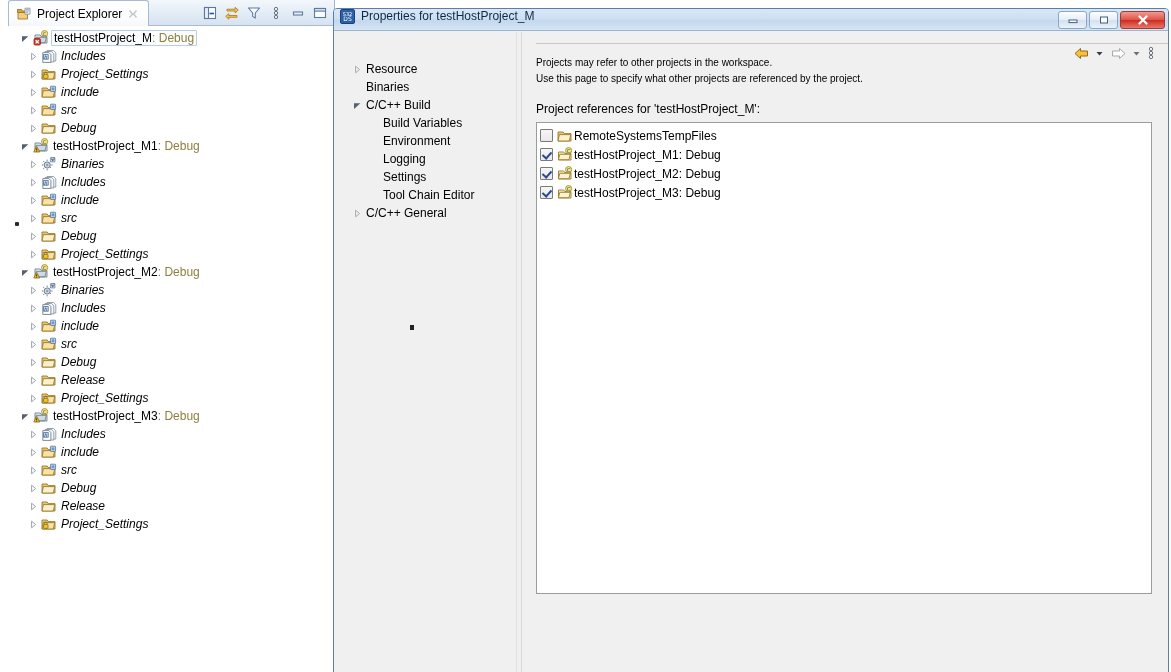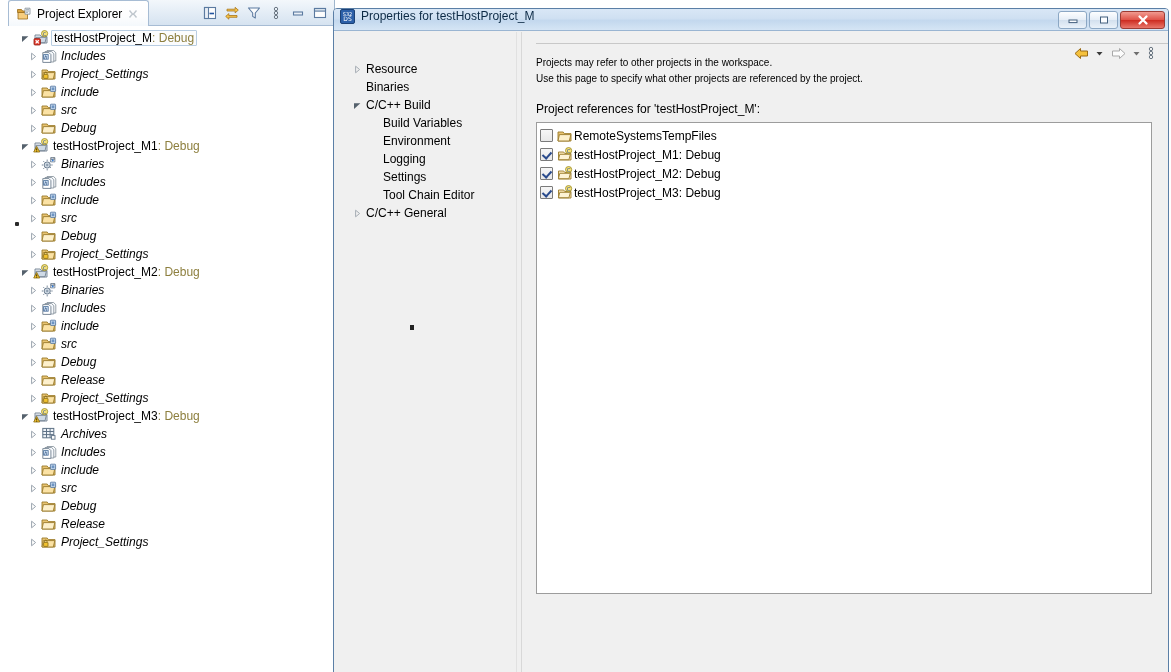--- a/index.html
+++ b/index.html
@@ -503,31 +503,20 @@
           <span class="ticon"><svg width="16" height="16" viewBox="0 0 16 16">
               <path d="M2 5h5.2l1.1 1.5H14V13H2z" fill="#e9eef4" stroke="#6f7f90" stroke-width=".9"></path>
               <path d="M3.2 7.3h10.2l-1.4 5.4H2z" fill="#cfdae6" stroke="#6f7f90" stroke-width=".9"></path>
               <circle cx="11.6" cy="3.6" r="3.1" fill="#f6e27a" stroke="#9a8a22" stroke-width=".8"></circle>
               <text x="11.6" y="5.5" font-size="5" text-anchor="middle" fill="#2a4b8d" font-family="DejaVu Sans, sans-serif">C</text>
               <path d="M3.7 8.4l3 5.6h-6z" fill="#f2c230" stroke="#8a6c10" stroke-width=".8" stroke-linejoin="round"></path>
               <path d="M3.7 10.4v1.8" stroke="#3a2c00" stroke-width="1"></path>
               <circle cx="3.7" cy="13.1" r=".6" fill="#3a2c00"></circle>
             </svg></span>
           <span class="tlabel-wrap"><span class="tlabel">testHostProject_M3</span><span class="tlabel cfg">: Debug</span></span>
-        </div>
-        <div class="trow ind1">
-          <span class="twist"><svg width="11" height="11" viewBox="0 0 11 11">
-              <path d="M3.6 2.2l4 3.3-4 3.3z" fill="none" stroke="#9aa4ae" stroke-width="1"></path>
-            </svg></span>
-          <span class="ticon"><svg width="16" height="16" viewBox="0 0 16 16">
-              <rect x="1.8" y="2.4" width="11" height="9.4" fill="#eef2f7" stroke="#5f7286" stroke-width="1"></rect>
-              <path d="M1.8 5.5h11M1.8 8.6h11M5.5 2.4v9.4M9.1 2.4v9.4" stroke="#5f7286" stroke-width="1"></path>
-              <rect x="10.4" y="9.6" width="3.6" height="3.6" fill="#ffffff" stroke="#5f7286" stroke-width=".9"></rect>
-            </svg></span>
-          <span class="tlabel-wrap"><span class="tlabel">Archives</span></span>
         </div>
         <div class="trow ind1">
           <span class="twist"><svg width="11" height="11" viewBox="0 0 11 11">
               <path d="M3.6 2.2l4 3.3-4 3.3z" fill="none" stroke="#9aa4ae" stroke-width="1"></path>
             </svg></span>
           <span class="ticon"><svg width="16" height="16" viewBox="0 0 16 16">
               <path d="M6 2.5h6.6l2.2 2.2v8.3H6z" fill="#fbfcfd" stroke="#7d8a96" stroke-width=".8"></path>
               <path d="M4 3.5h6.6l2.2 2.2v8.3H4z" fill="#f5f8fb" stroke="#7d8a96" stroke-width=".8"></path>
               <path d="M1.8 4.6h6.1l2 2v7.8H1.8z" fill="#ffffff" stroke="#6f7f90" stroke-width=".9"></path>
               <rect x="2.6" y="6.6" width="4.6" height="4.6" fill="#c9dcf0" stroke="#4a6f9b" stroke-width=".8"></rect>

